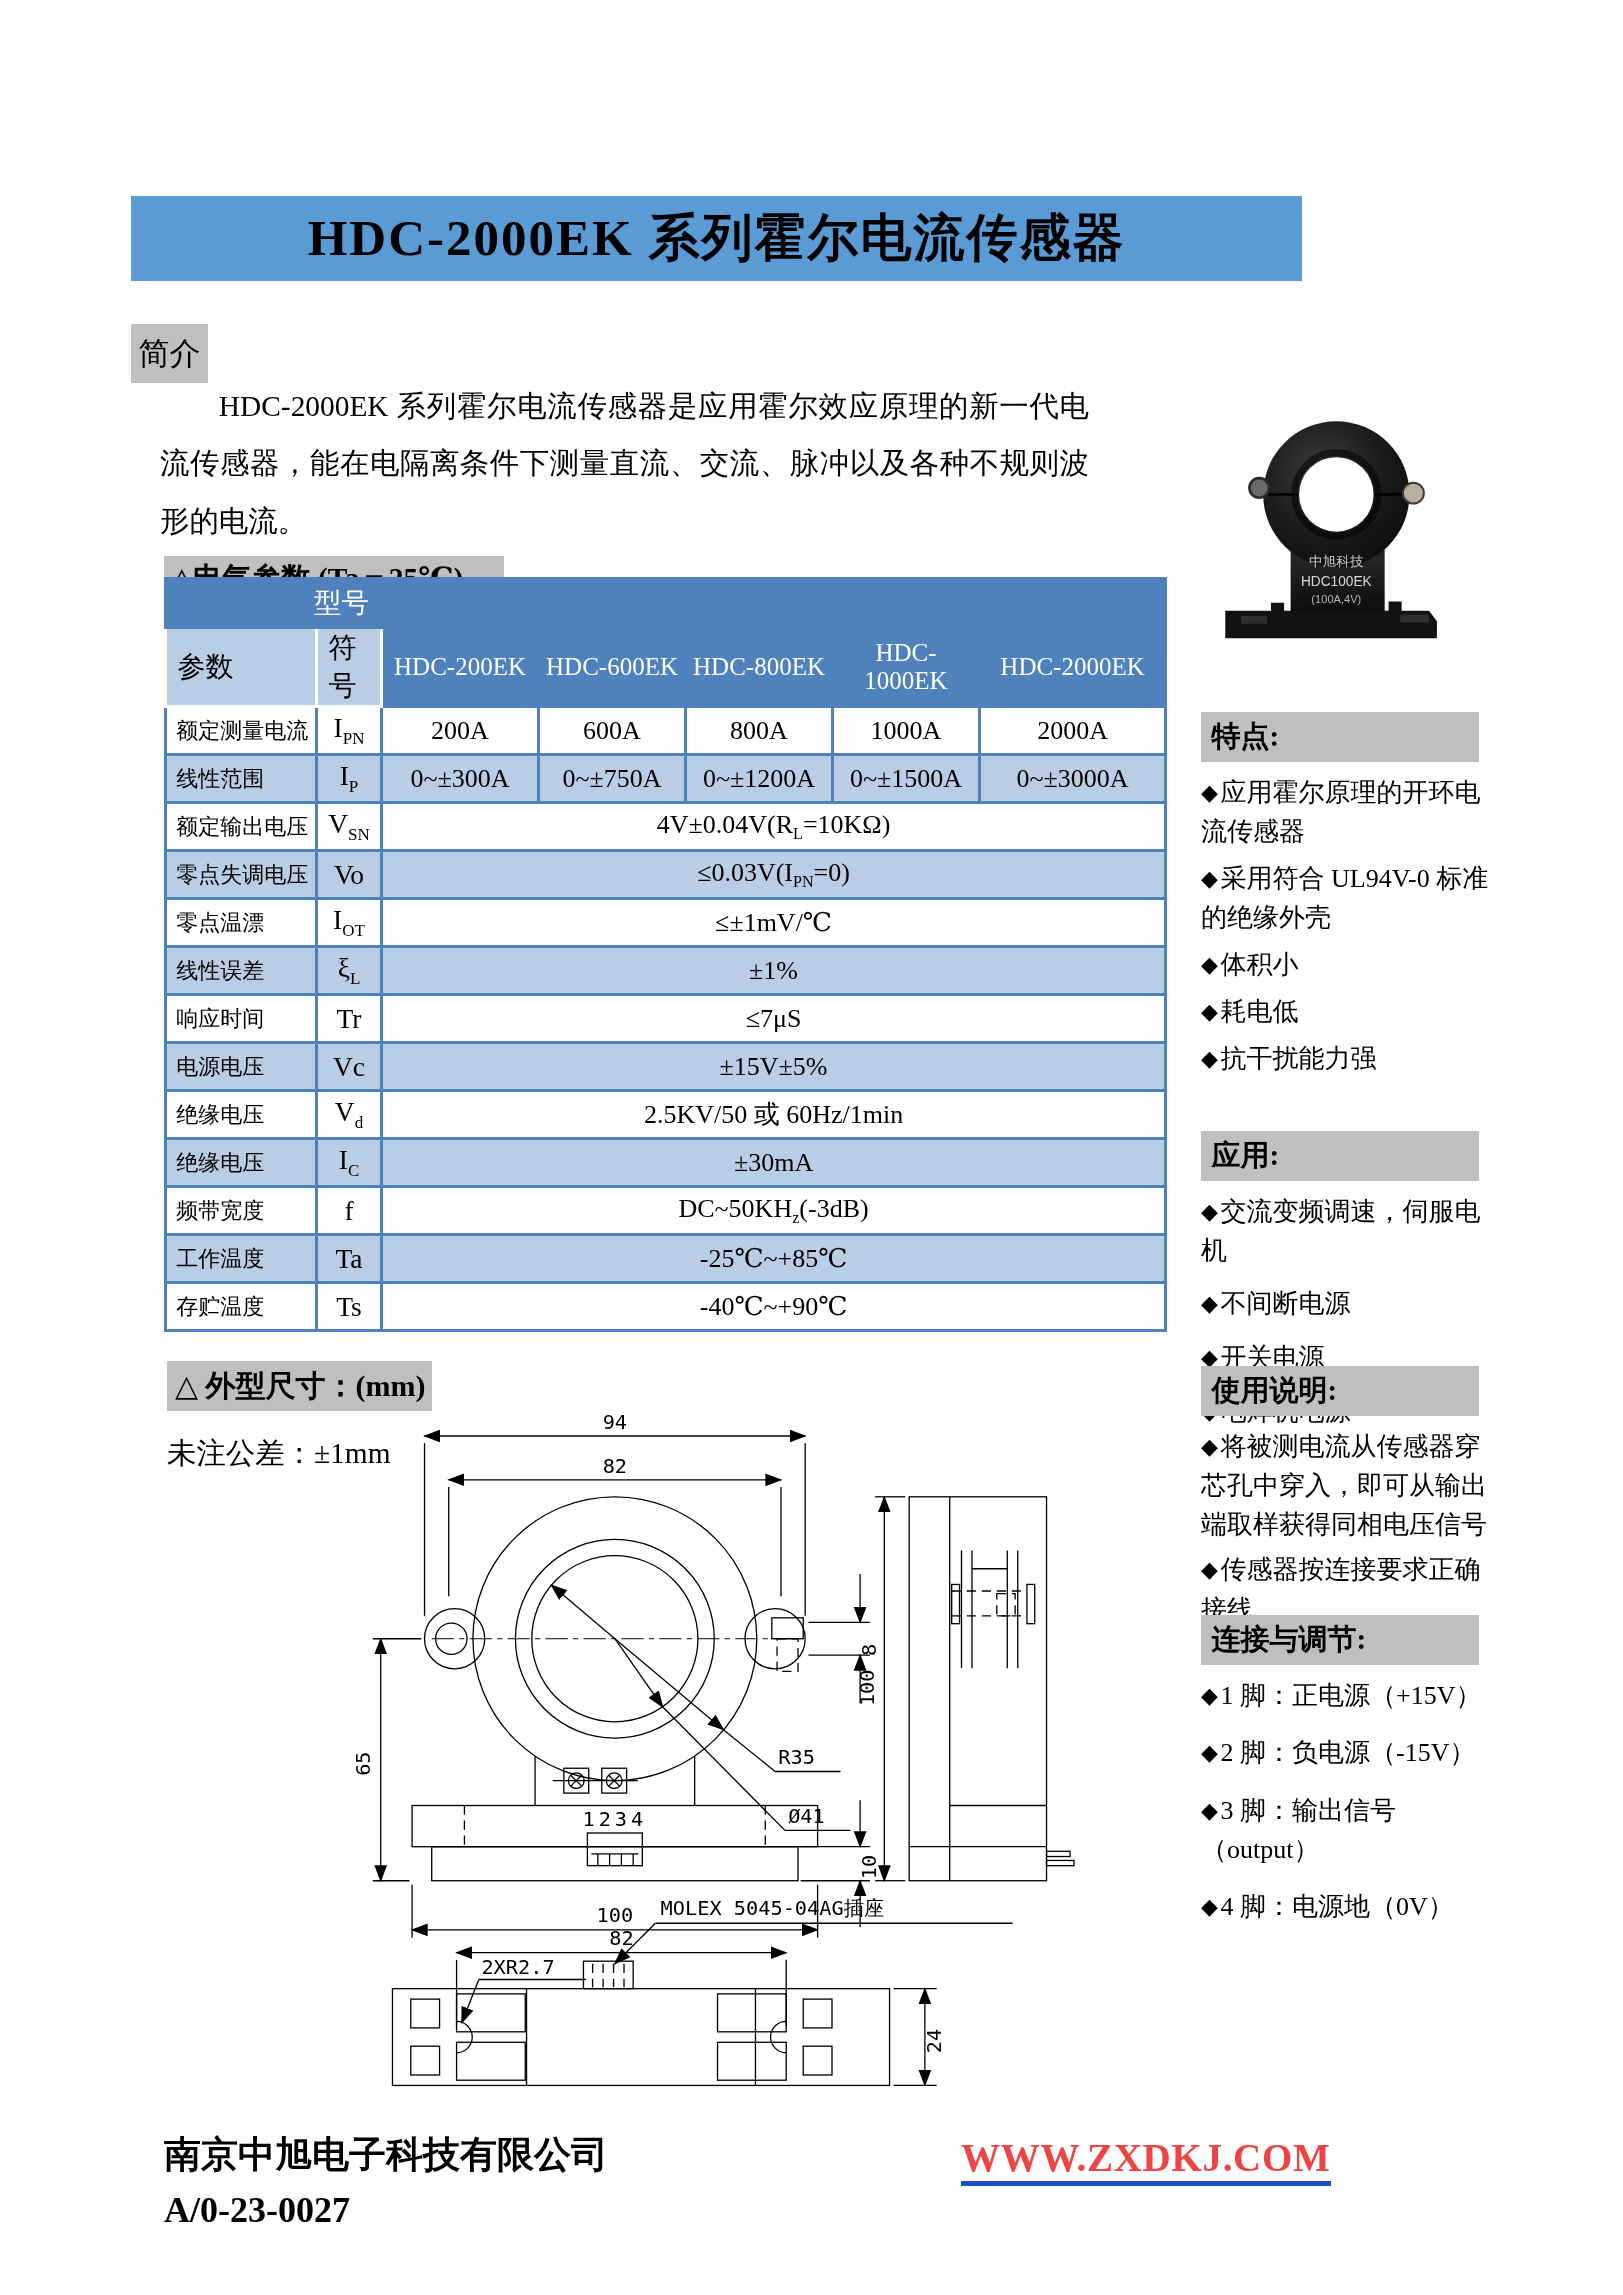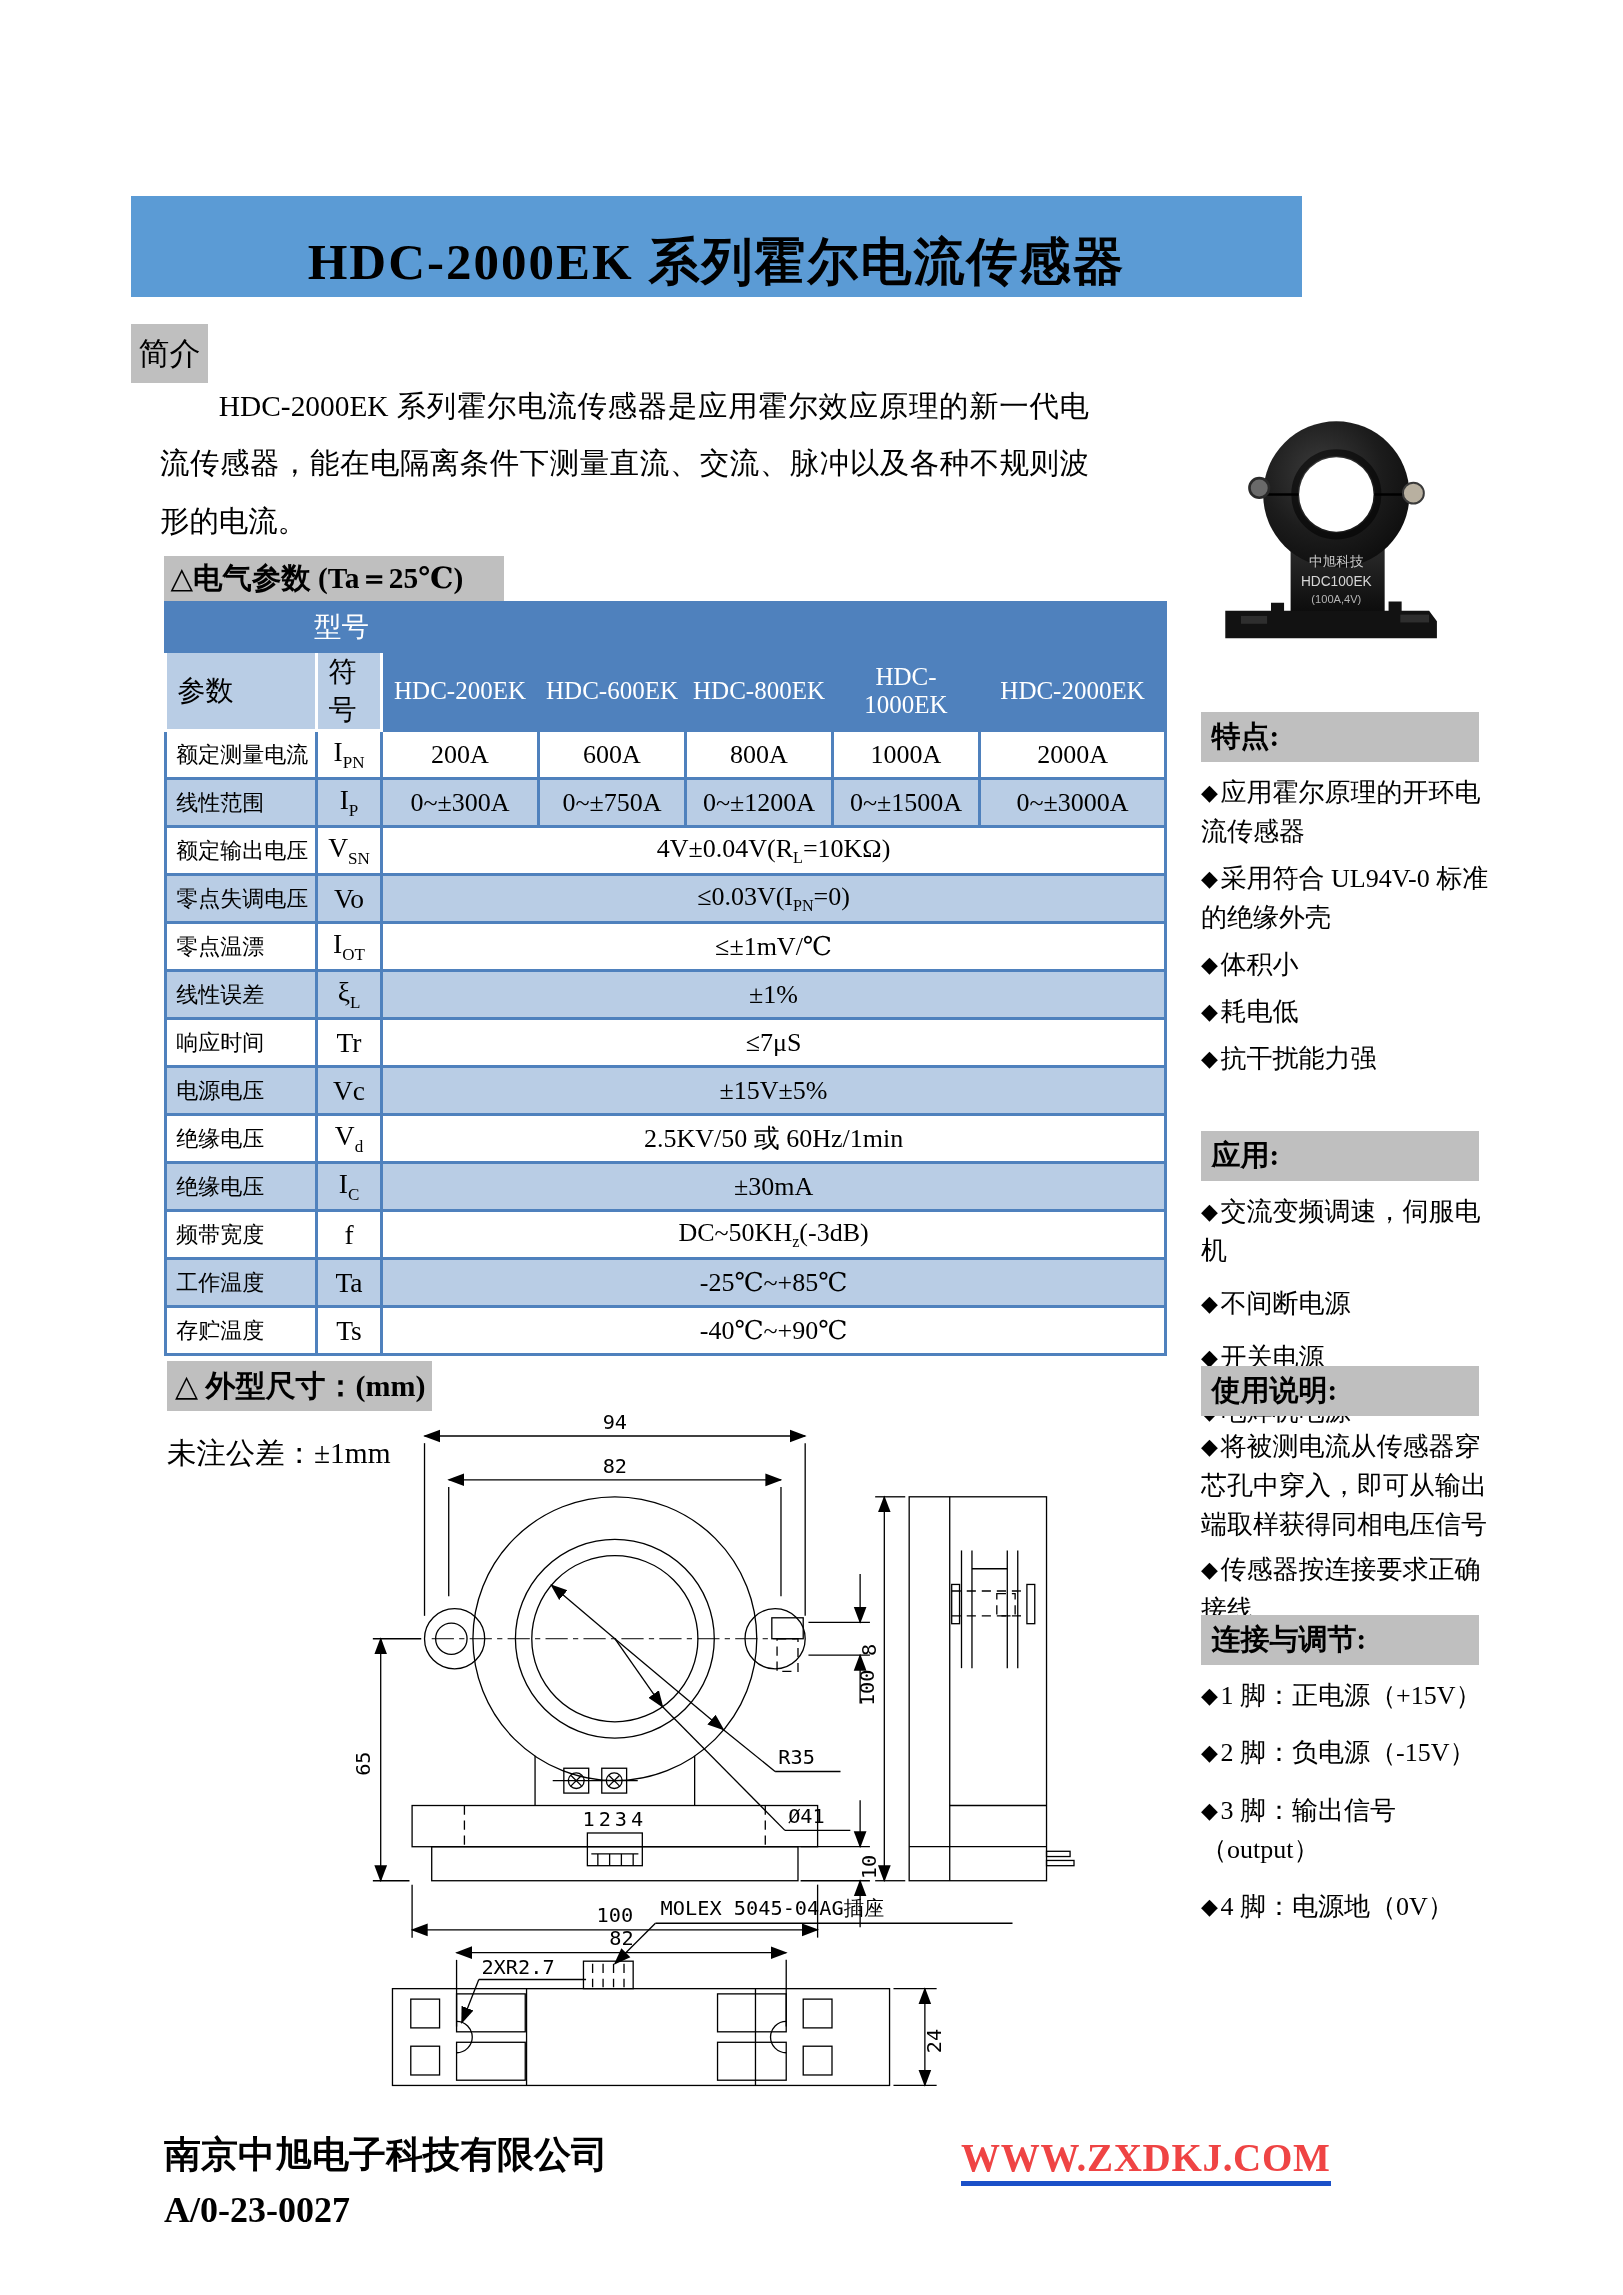--- a/index.html
+++ b/index.html
@@ -1,35 +1,35 @@
 <!DOCTYPE html>
 <html style="font-size:10.5px"><head>
 <meta charset="utf-8">
 <style>
   html,body{margin:0;padding:0;background:#888;}
   .page{position:relative;width:1623px;height:2295px;background:#ffffff;
         font-family:"Liberation Serif","DejaVu Serif",serif;color:#000;overflow:hidden;}
 
   
-  .banner{position:absolute;left:131px;top:196px;width:1171px;height:101px;
-          background:#5b9bd5;display:flex;align-items:flex-end;justify-content:center;}
+  .banner{position:absolute;left:131px;top:196px;width:1171px;height:85px;
+          background:#5b9bd5;display:flex;align-items:center;justify-content:center;}
   .banner .t{font-size:51px;font-weight:bold;letter-spacing:2px;}
 
   .graybox{background:#bfbfbf;color:#000;}
 
   
   .intro-label{position:absolute;left:131px;top:324px;width:77px;height:59px;
                font-size:31px;display:flex;align-items:center;justify-content:center;}
   .intro-text{position:absolute;left:160px;top:378px;width:929px;font-size:29.4px;
               line-height:1.95;text-indent:2em;text-align:justify;}
 
   
   .elec-head{position:absolute;left:164px;top:556px;width:340px;height:46px;
              font-size:29.4px;font-weight:600;display:flex;align-items:center;padding-left:6.5px;box-sizing:border-box;}
-  table.etable{position:absolute;left:164px;top:601px;width:1001px;border-collapse:collapse;
+  table.etable{position:absolute;left:164px;top:577px;width:1001px;border-collapse:collapse;
                table-layout:fixed;font-size:26px;text-align:center;padding-left:21px;}
   .etable col.c1{width:151px}.etable col.c2{width:65px}
   .etable col.c3{width:157px}.etable col.c4{width:147px}.etable col.c5{width:147px}
   .etable col.c6{width:147px}.etable col.c7{width:186px}
   .etable td{border:3.3px solid #4f81bd;height:45px;padding:0 3.9px;}
   .etable tr.hrow1 td{background:#4f81bd;color:#fff;border-color:#4f81bd;height:46px;
                       text-align:left;padding-left:147px;font-size:27.5px;}
   .etable tr.hrow2 td{height:56px;}
   .etable tr.hrow2 td.lab{background:#b9cde5;color:#000;border:3.9px solid #ffffff;
                           text-align:left;padding-left:10.5px;font-size:28px;}

